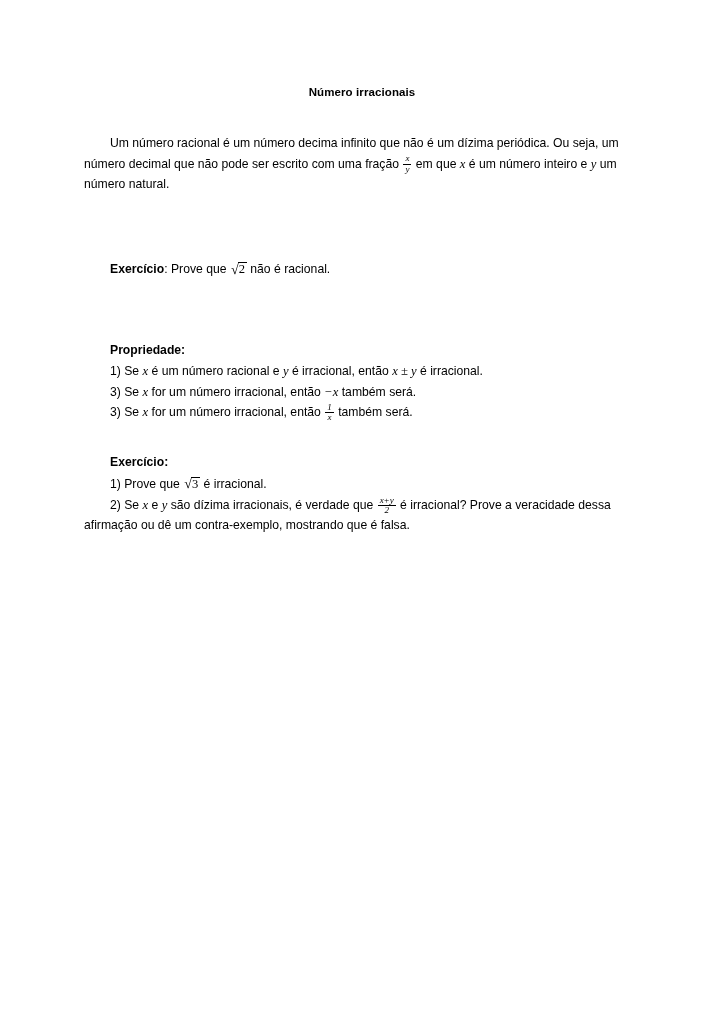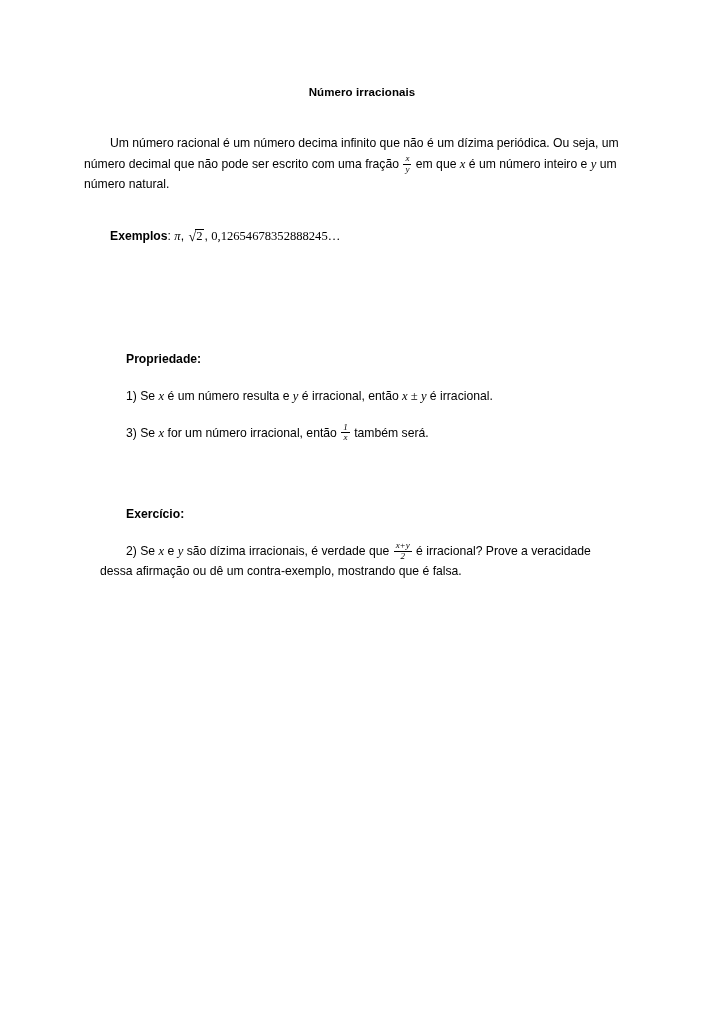--- a/index.html
+++ b/index.html
@@ -26,21 +26,21 @@
   .doc-title {
     text-align: center;
     font-size: 11.5px;
     font-weight: bold;
     margin: 0 0 36px 0;
     letter-spacing: 0.1px;
   }
   p.para {
     font-size: 12.2px;
     line-height: 1.62;
-    margin: 5px 0 0 0;
+    margin: 12px 0 0 0;
     text-align: left;
   }
   .indent {
     display: inline-block;
     width: 26px;
   }
   .gap-md { height: 26px; }
   .gap-lg { height: 30px; }
   .bold { font-weight: bold; }
   .mathvar {
@@ -96,70 +96,73 @@
   .sqrt .rad-body {
     border-top: 0.8px solid #000;
     padding: 0 2px 0 1px;
     margin-left: -1px;
     display: inline-block;
     line-height: 1.1;
   }
   .block-line {
     font-size: 12.2px;
     line-height: 1.62;
-    margin: 16px;
+    margin: 0;
   }
 </style>
 </head>
 <body>
 
 <div class="page">
 
   <h1 class="doc-title">Número irracionais</h1>
 
   <p class="para">
     <span class="indent"></span><span>Um número racional é um número decima infinito que não é um dízima periódica. Ou seja, um número decimal que não pode ser escrito com uma fração </span><span class="frac"><span class="num">x</span><span class="den">y</span></span><span> em que </span><span class="mathvar">x</span><span> é um número inteiro e </span><span class="mathvar">y</span><span> um número natural.</span>
   </p>
 
   <div class="gap-md"></div>
 
-  <p class="para">
-    <span class="indent"></span><span class="bold">Exemplos</span><span>:</span>
-    <span class="mathsym">π</span><span>,</span>
-    <span class="sqrt"><span class="radical">√</span><span class="rad-body">2</span></span><span>,</span>
-    <span class="mathup">0,12654678352888245…</span>
-  </p>
 
   <div class="gap-md"></div>
 
+  <p class="para">
+    <span class="indent"></span><span class="bold">Exercício</span><span>:</span><span> Prove que </span><span class="sqrt"><span class="radical">√</span><span class="rad-body">2</span></span><span> não é racional.</span>
+  </p>
 
   <div class="gap-lg"></div>
 
 
   <div class="gap-lg"></div>
 
   <p class="block-line">
     <span class="indent"></span><span class="bold">Propriedade:</span>
   </p>
 
   <p class="block-line">
-    <span class="indent"></span><span>1)</span><span> Se </span><span class="mathvar">x</span><span> é um número resulta e </span><span class="mathvar">y</span><span> é irracional, então </span><span class="mathvar">x ± y</span><span> é irracional.</span>
+    <span class="indent"></span><span>1)</span><span> Se </span><span class="mathvar">x</span><span> é um número racional e </span><span class="mathvar">y</span><span> é irracional, então </span><span class="mathvar">x ± y</span><span> é irracional.</span>
   </p>
 
 
+  <p class="block-line">
+    <span class="indent"></span><span>3)</span><span> Se </span><span class="mathvar">x</span><span> for um número irracional, então </span><span class="mathvar">−x</span><span> também será.</span>
+  </p>
 
   <p class="block-line">
     <span class="indent"></span><span>3)</span><span> Se </span><span class="mathvar">x</span><span> for um número irracional, então </span><span class="frac"><span class="num">1</span><span class="den">x</span></span><span> também será.</span>
   </p>
 
   <div class="gap-lg"></div>
 
   <p class="block-line">
     <span class="indent"></span><span class="bold">Exercício:</span>
   </p>
 
+  <p class="block-line">
+    <span class="indent"></span><span>1)</span><span> Prove que </span><span class="sqrt"><span class="radical">√</span><span class="rad-body">3</span></span><span> é irracional.</span>
+  </p>
 
   <p class="block-line">
     <span class="indent"></span><span>2)</span><span> Se </span><span class="mathvar">x</span><span> e </span><span class="mathvar">y</span><span> são dízima irracionais, é verdade que </span><span class="frac"><span class="num">x+y</span><span class="den">2</span></span><span> é irracional? Prove a veracidade dessa afirmação ou dê um contra-exemplo, mostrando que é falsa.</span>
   </p>
 
 
 </div>
 
 </body></html>

